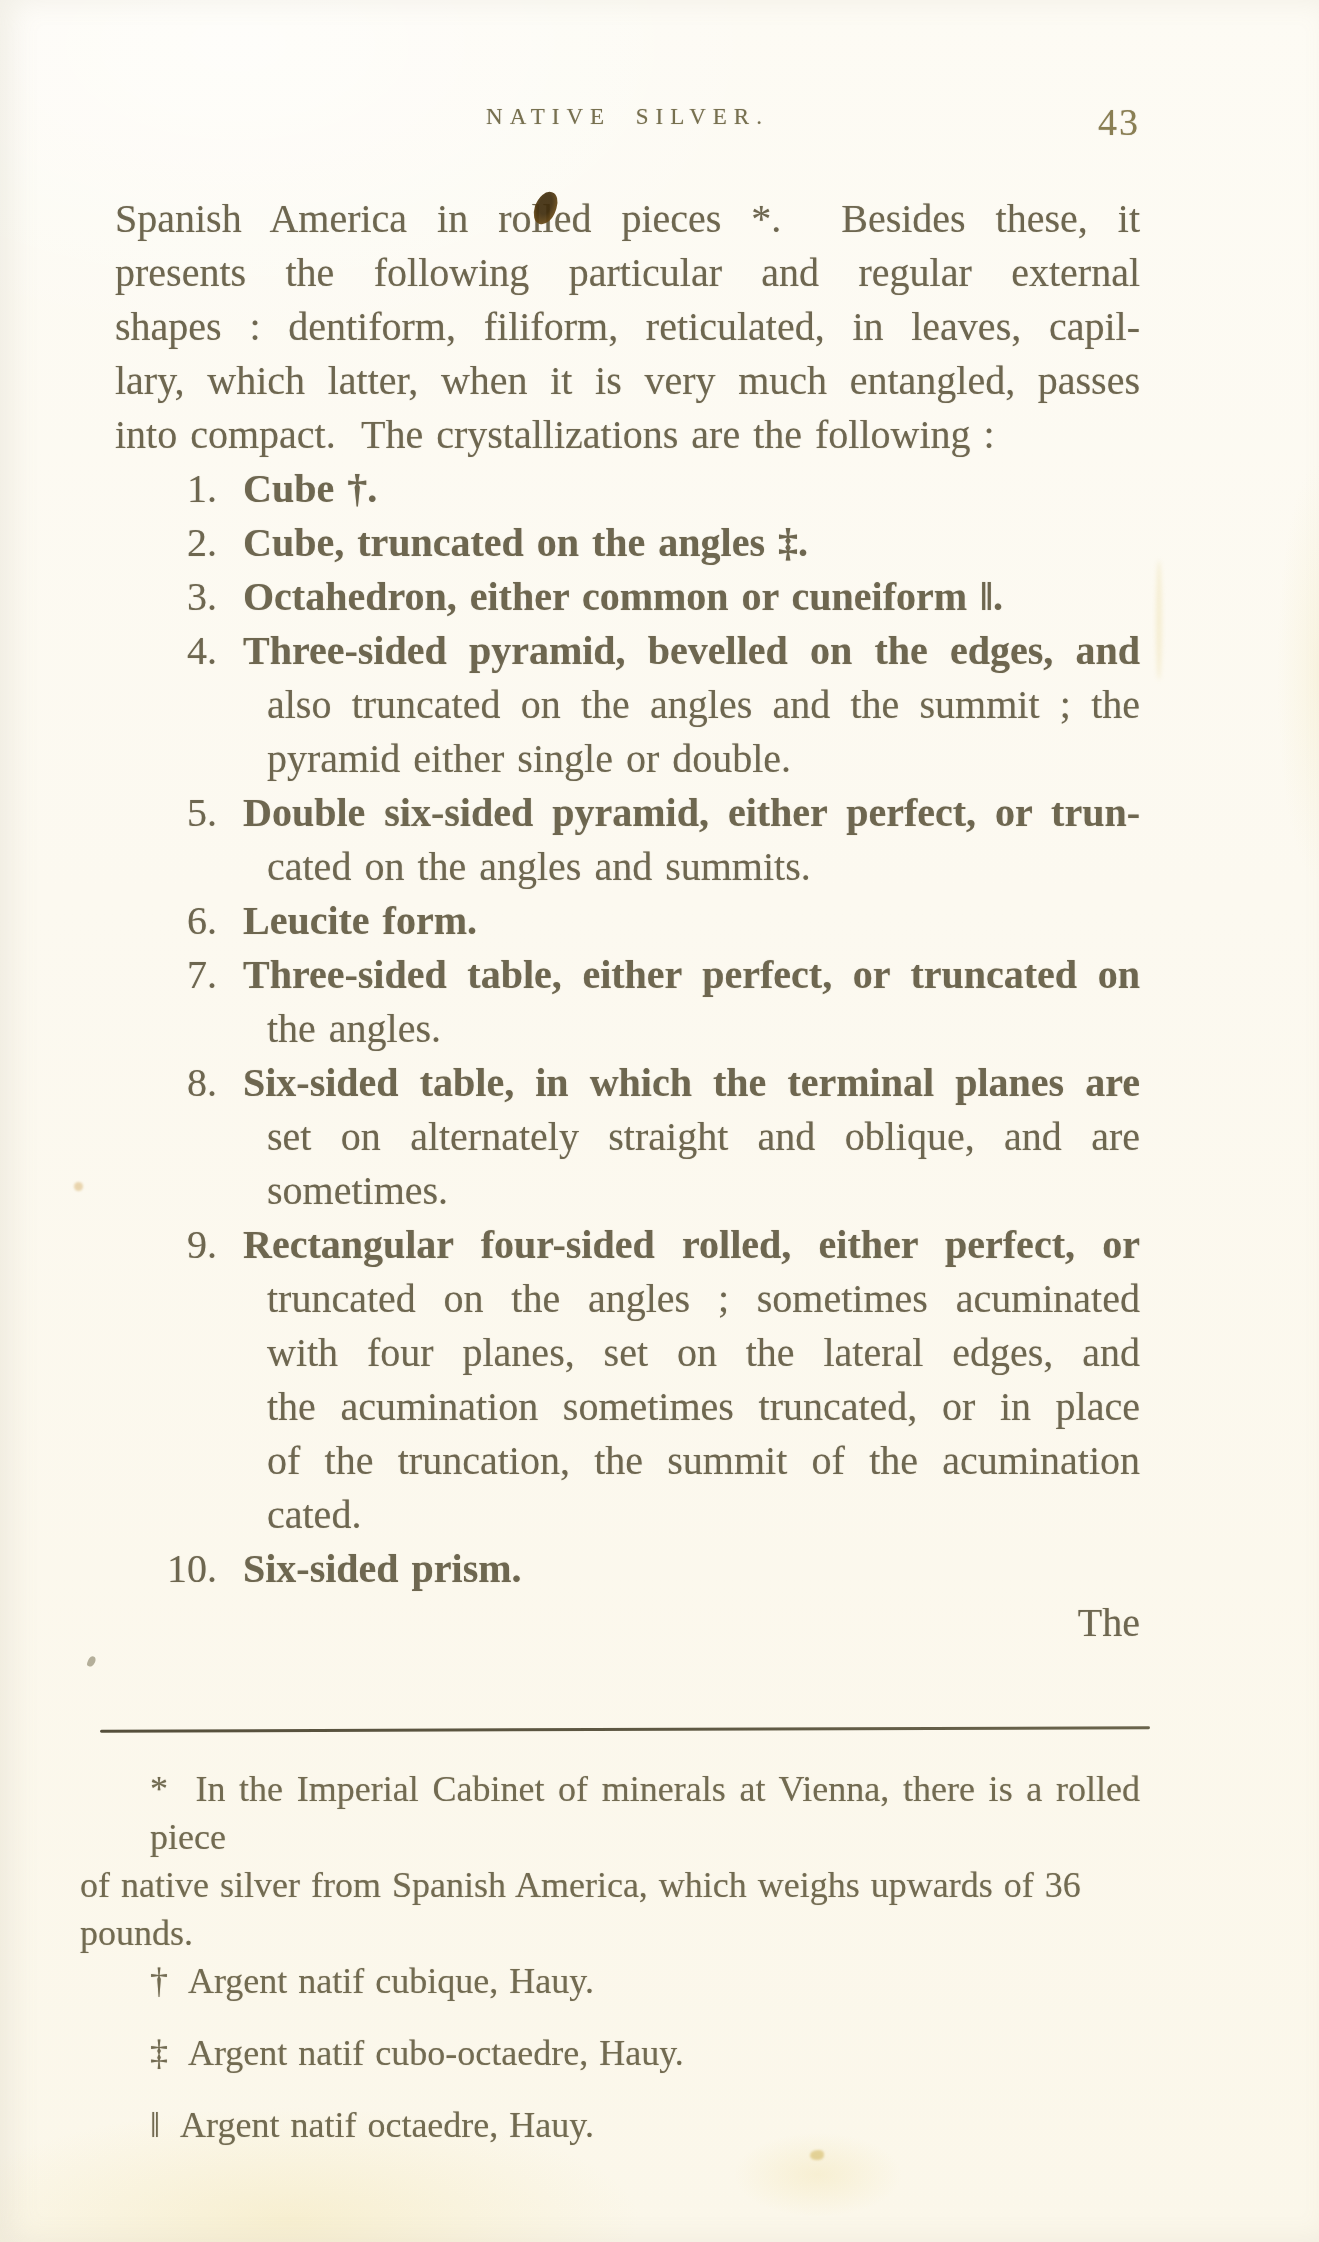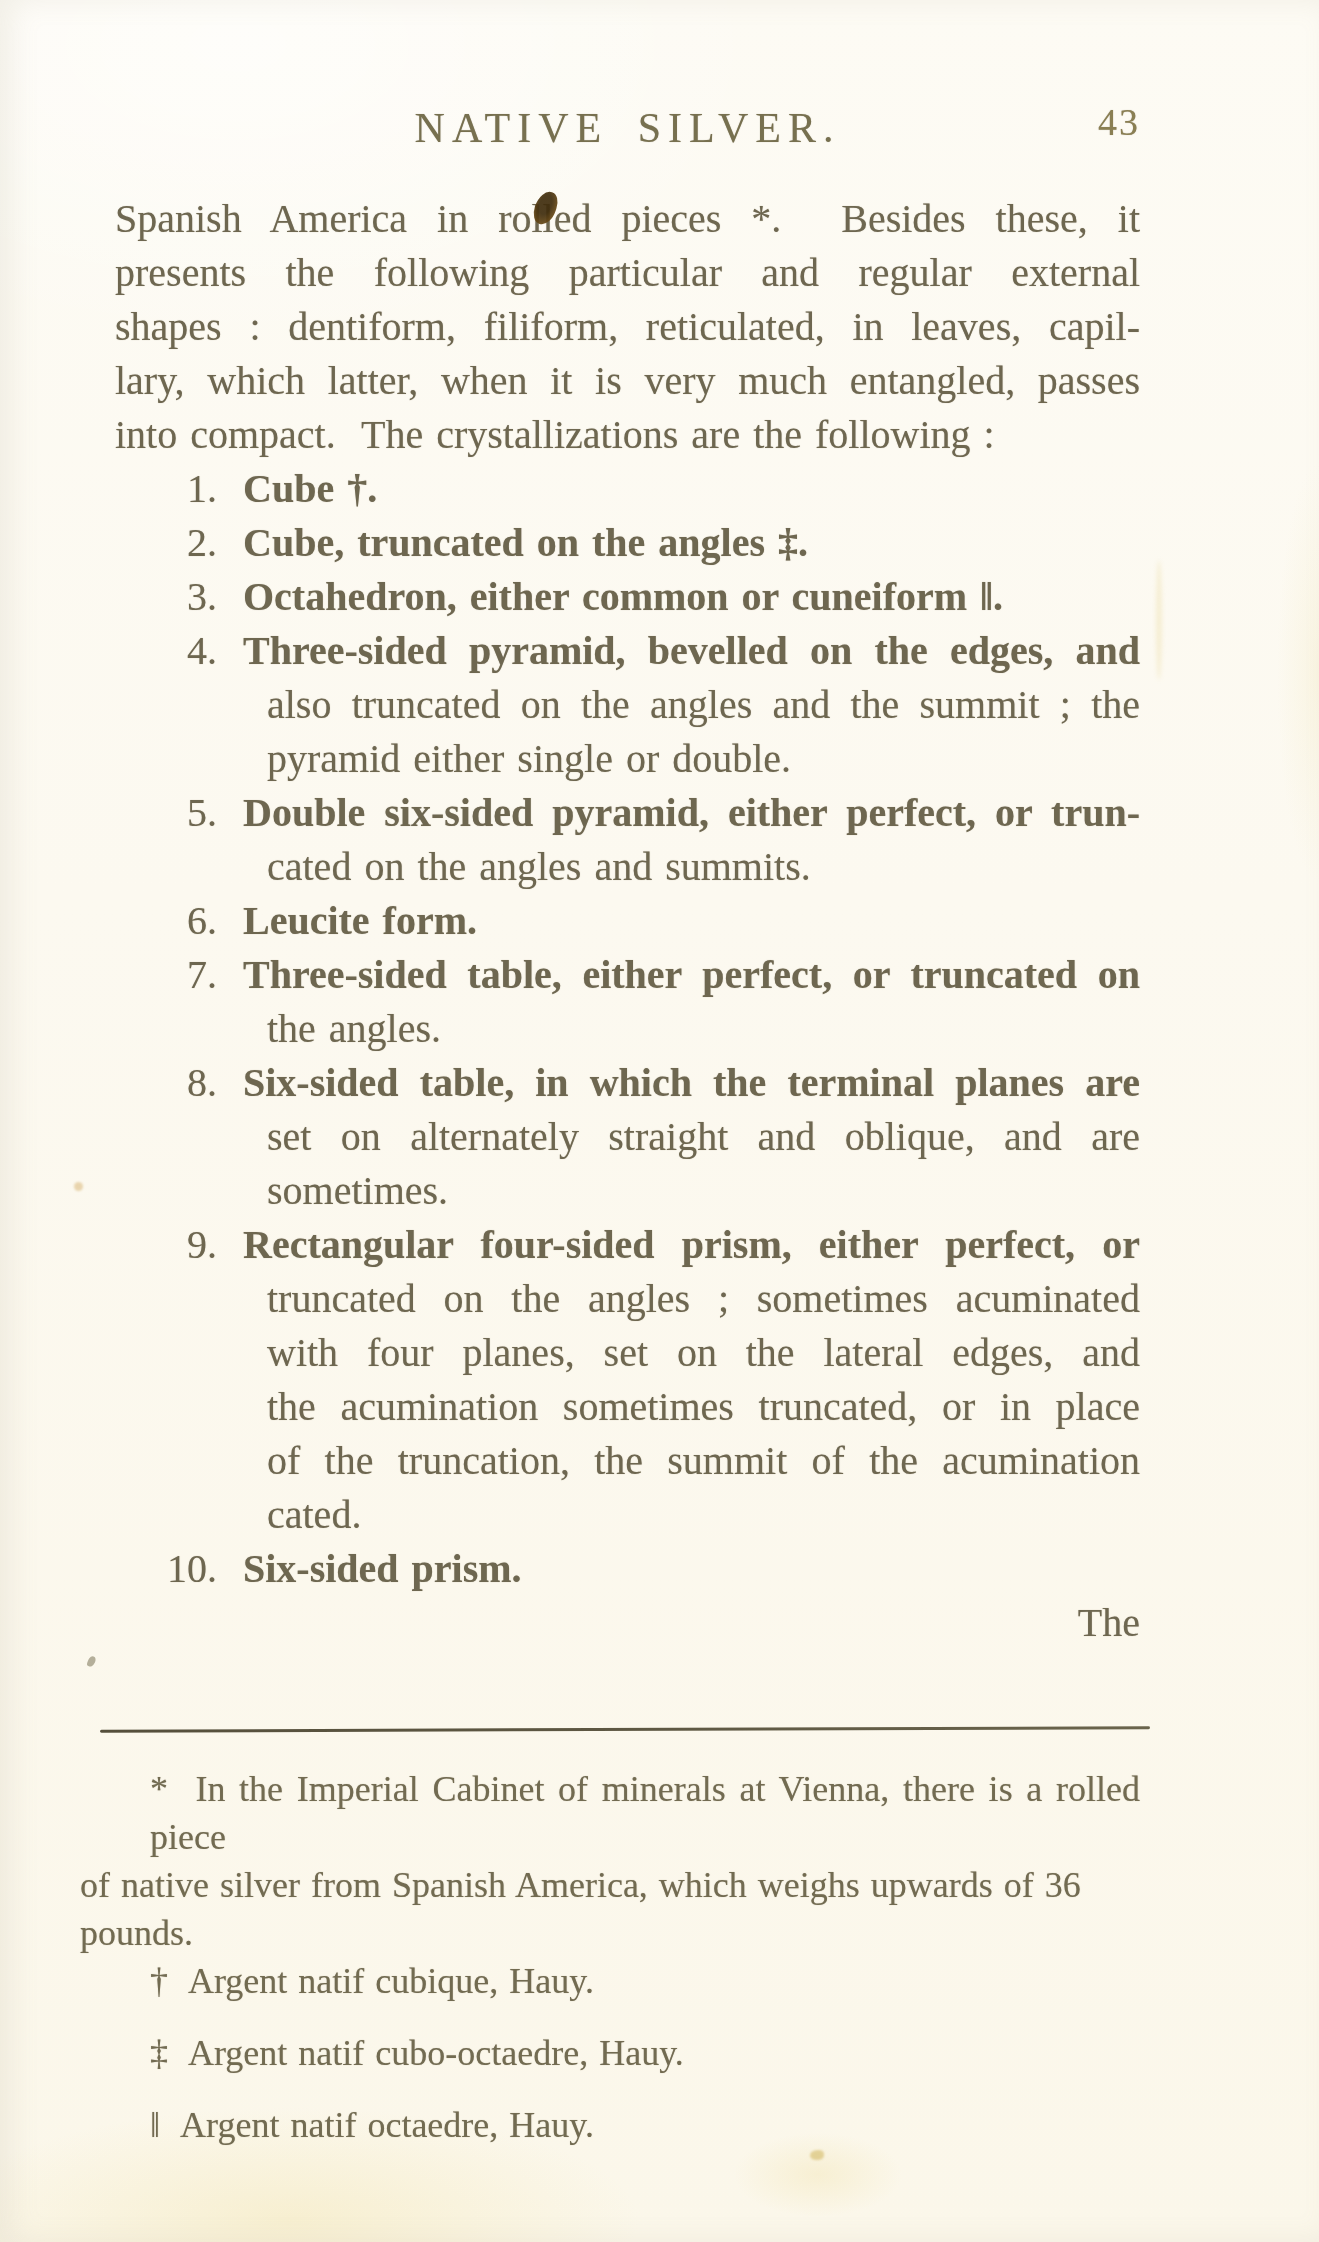--- a/index.html
+++ b/index.html
@@ -16,21 +16,21 @@
       radial-gradient(ellipse 120px 60px at 62% 97%, rgba(235,215,140,.25), rgba(235,215,140,0) 70%),
       radial-gradient(ellipse 60px 300px at 100% 30%, rgba(240,228,180,.25), rgba(240,228,180,0) 70%),
       linear-gradient(180deg,#fdfbf4 0%, #fcf9f0 40%, #fbf7ea 100%);
     box-shadow:inset 12px 0 28px rgba(160,150,120,.12);
   }
   .txt{ text-shadow:0 0 1px rgba(110,100,80,.45); }
 
   
   .header{
     position:absolute;left:115px;top:104px;width:1025px;
-    text-align:center;font-size:42px;letter-spacing:7px;word-spacing:12px;
+    text-align:center;font-size:23px;letter-spacing:7px;word-spacing:12px;
     color:#77704f;
   }
   .pagenum{
     position:absolute;left:1040px;top:100px;width:100px;
     text-align:right;font-size:38px;color:#8a7f53;letter-spacing:2px;
   }
 
   
   .main{
     position:absolute;left:115px;top:192px;width:1025px;
@@ -154,21 +154,21 @@
     </div>
     <div class="line">
       <span class="li-cont just txt">set on alternately straight and oblique, and are</span>
     </div>
     <div class="line">
       <span class="li-cont txt">sometimes.</span>
     </div>
 
     <div class="line">
       <span class="num txt">9.</span>
-      <span class="li-text just txt">Rectangular four-sided prism, either perfect, or</span>
+      <span class="li-text just txt">Rectangular four-sided rolled, either perfect, or</span>
     </div>
     <div class="line">
       <span class="li-cont just txt">truncated on the angles ; sometimes acuminated</span>
     </div>
     <div class="line">
       <span class="li-cont just txt">with four planes, set on the lateral edges, and</span>
     </div>
     <div class="line">
       <span class="li-cont just txt">the acumination sometimes truncated, or in place</span>
     </div>

